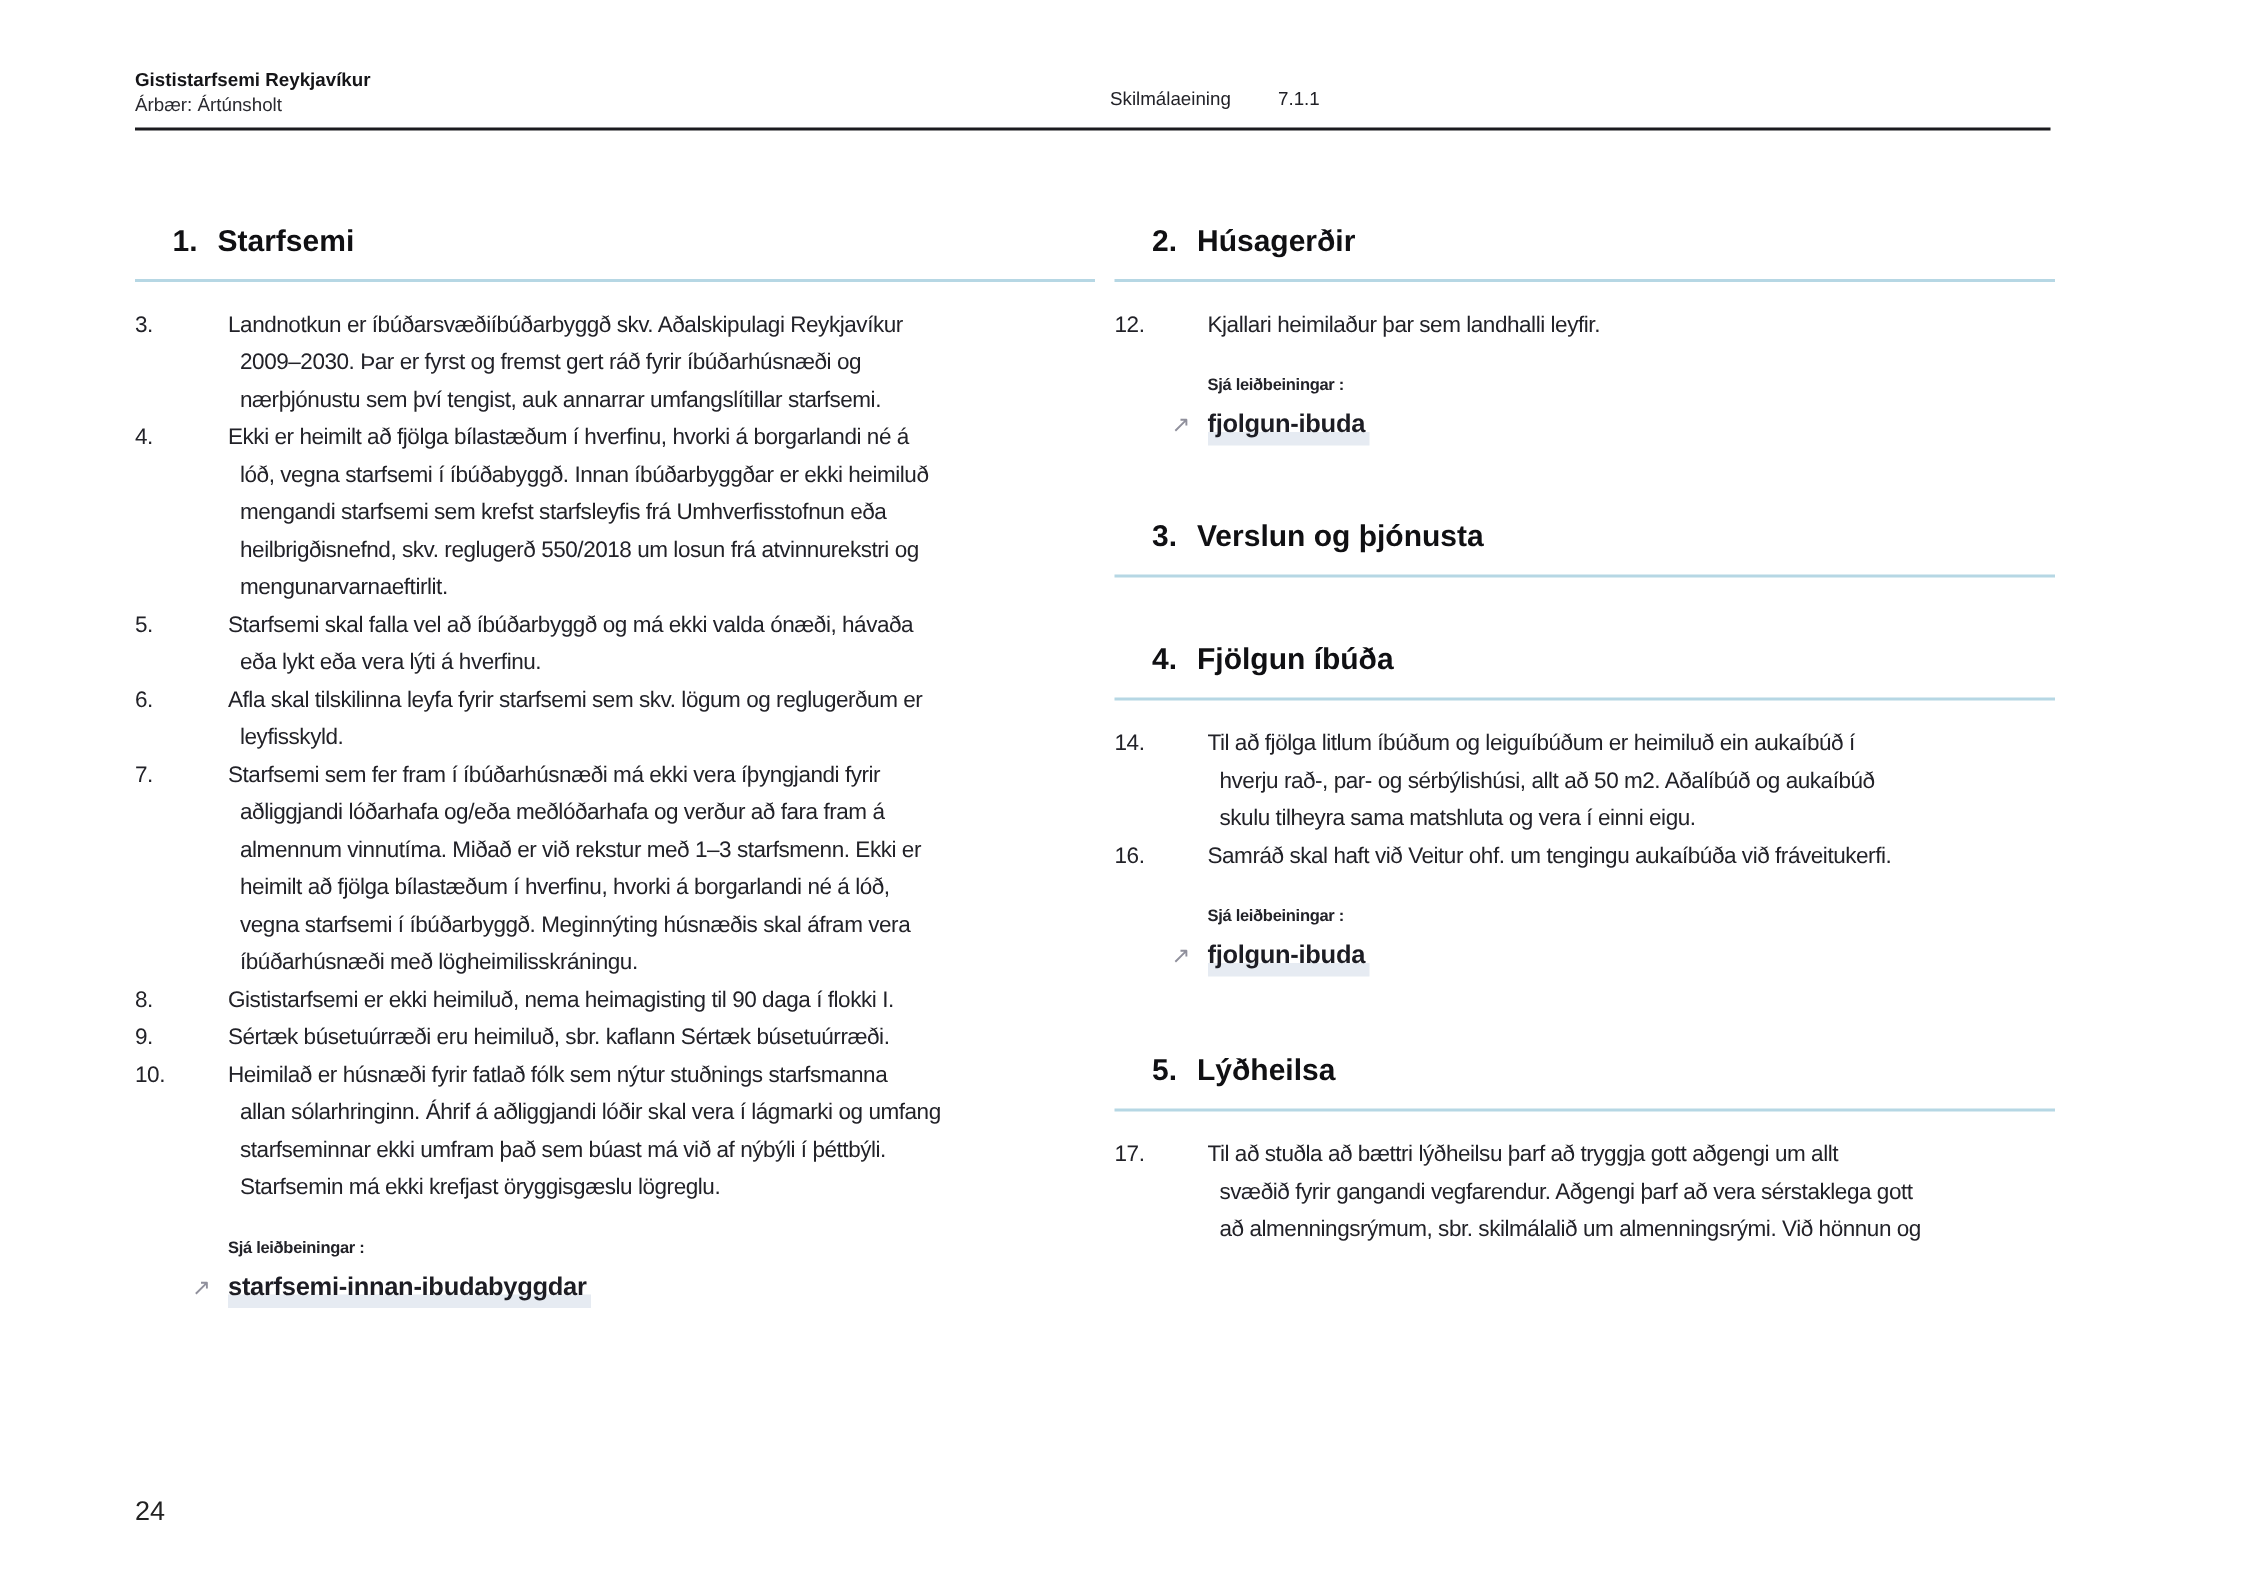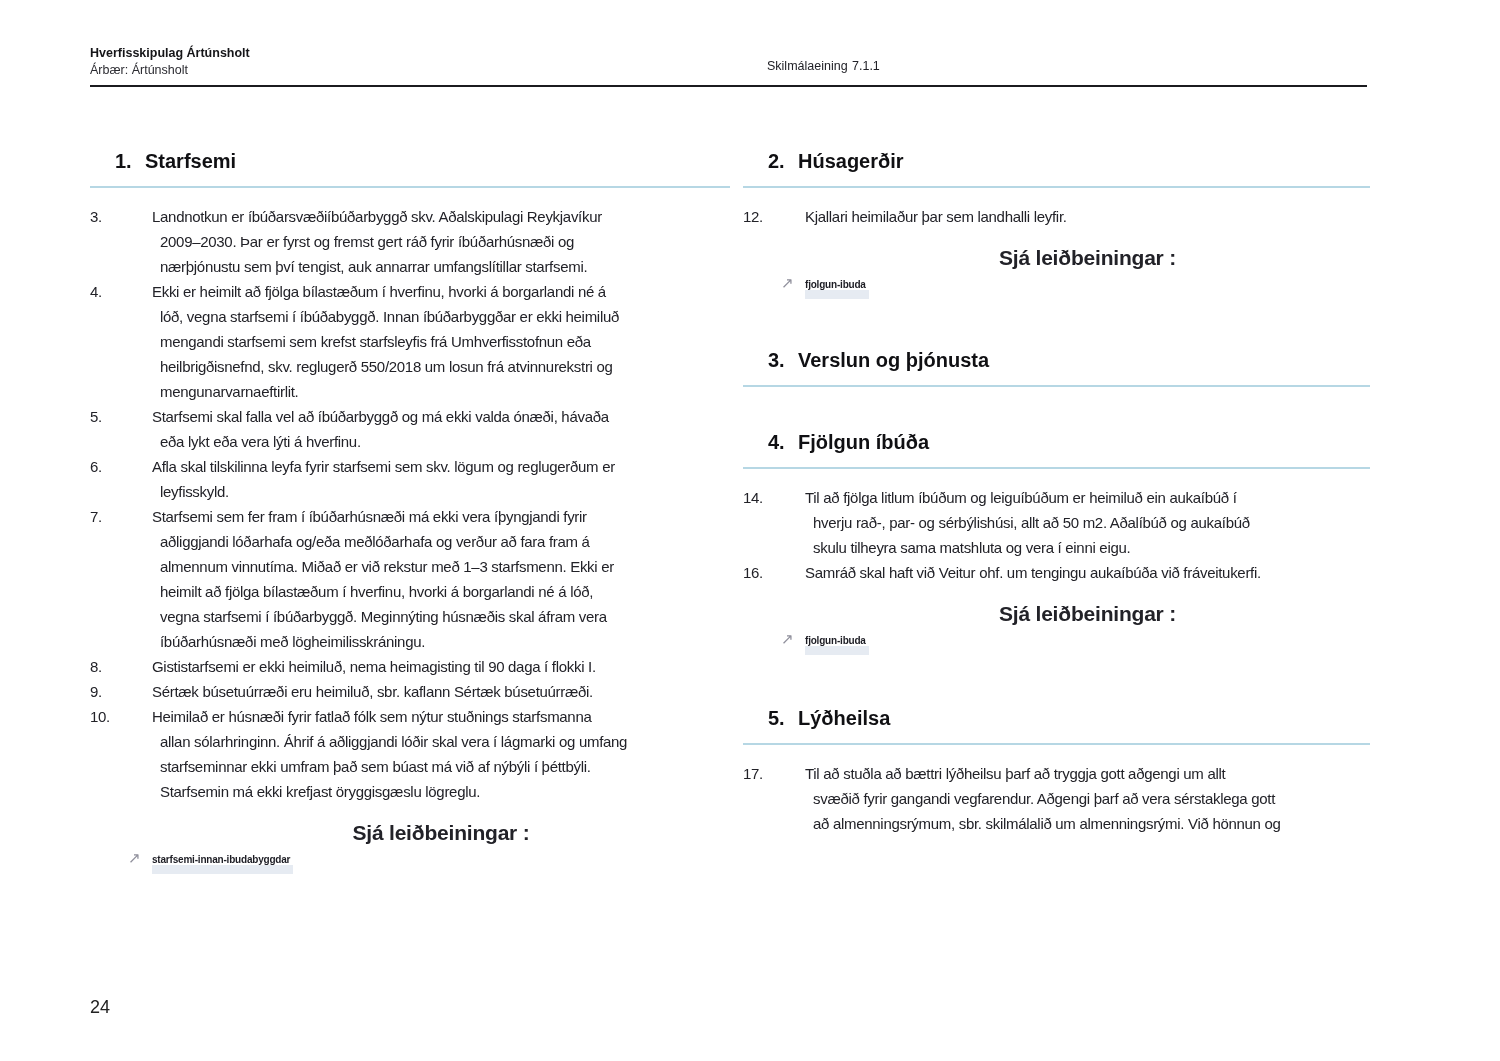--- a/index.html
+++ b/index.html
@@ -10,65 +10,65 @@
     background: #ffffff;
     font-family: "Liberation Sans", sans-serif;
     color: #222228;
     overflow: hidden;
   }
 
   
   .hdr-left { position: absolute; left: 90px; top: 45px; font-size: 12.5px; line-height: 17px; }
   .hdr-title { font-weight: bold; color: #151518; }
   .hdr-sub { color: #2a2a30; }
-  .hdr-meta-label { position: absolute; left: 740px; top: 59px; font-size: 12.5px; margin-left: 27px; }
+  .hdr-meta-label { position: absolute; left: 740px; top: 59px; font-size: 12.5px; }
   .hdr-meta-value { position: absolute; left: 852px; top: 59px; font-size: 12.5px; text-align: center; }
   .top-rule { position: absolute; left: 90px; top: 85px; width: 1277px; height: 2px; background: #1b1b1f; }
 
   
   .col { position: absolute; top: 140px; }
   .col-left  { left: 90px;  width: 640px; }
   .col-right { left: 743px; width: 627px; }
 
   
   .sec-heading { display: flex; padding-left: 25px; font-weight: bold; font-size: 20px; line-height: 26px; color: #101013; margin-top: 8px; }
   .sec-num { width: 30px; flex: none; }
   .sec-rule { height: 2px; background: #b6d7e4; margin-top: 12px; }
   .sec-items { margin-top: 16px; }
 
   .item { display: flex; font-size: 15px; line-height: 25px; letter-spacing: -0.3px; }
   .item-num { width: 62px; flex: none; }
   .item-text { flex: 1; white-space: pre-line; text-indent: -8px; padding-left: 8px; }
 
   
   .guidance { margin-top: 16px; }
-  .guidance-label { margin-left: 62px; font-weight: bold; font-size: 21px; line-height: 25px; letter-spacing: -0.2px; text-align: center; }
+  .guidance-label { margin-left: 62px; font-weight: bold; font-size: 11px; line-height: 25px; letter-spacing: -0.2px; }
   .guidance-link-row { display: flex; align-items: baseline; line-height: 25px; }
   .link-arrow { width: 24px; margin-left: 38px; flex: none; color: #90909c; font-size: 15px; }
   .guidance-link {
-    font-weight: bold; font-size: 10px; letter-spacing: -0.2px; color: #1d1d24;
+    font-weight: bold; font-size: 17px; letter-spacing: -0.2px; color: #1d1d24;
     text-decoration: none; display: inline-block; padding: 0 3px 2px 0;
     box-shadow: inset 0 -9px 0 #e6ebf2;
   }
 
   
   .gap-a { margin-top: 48px; }
   .gap-b { margin-top: 42px; }
   .gap-c { margin-top: 50px; }
 
   
   .page-num { position: absolute; left: 90px; top: 997px; font-size: 18px; color: #222; }
 </style>
 </head>
 <body>
 
 <div class="page">
 
   <div class="hdr-left">
-    <div class="hdr-title">Hverfisskipulag Ártúnsholt</div>
+    <div class="hdr-title">Gististarfsemi Reykjavíkur</div>
     <div class="hdr-sub">Árbær: Ártúnsholt</div>
   </div>
   <div class="hdr-meta-label">Skilmálaeining</div>
   <div class="hdr-meta-value">7.1.1</div>
   <div class="top-rule"></div>
 
   <div class="col col-left">
     <div>
       <div class="sec-heading">
         <span class="sec-num">1.</span>

